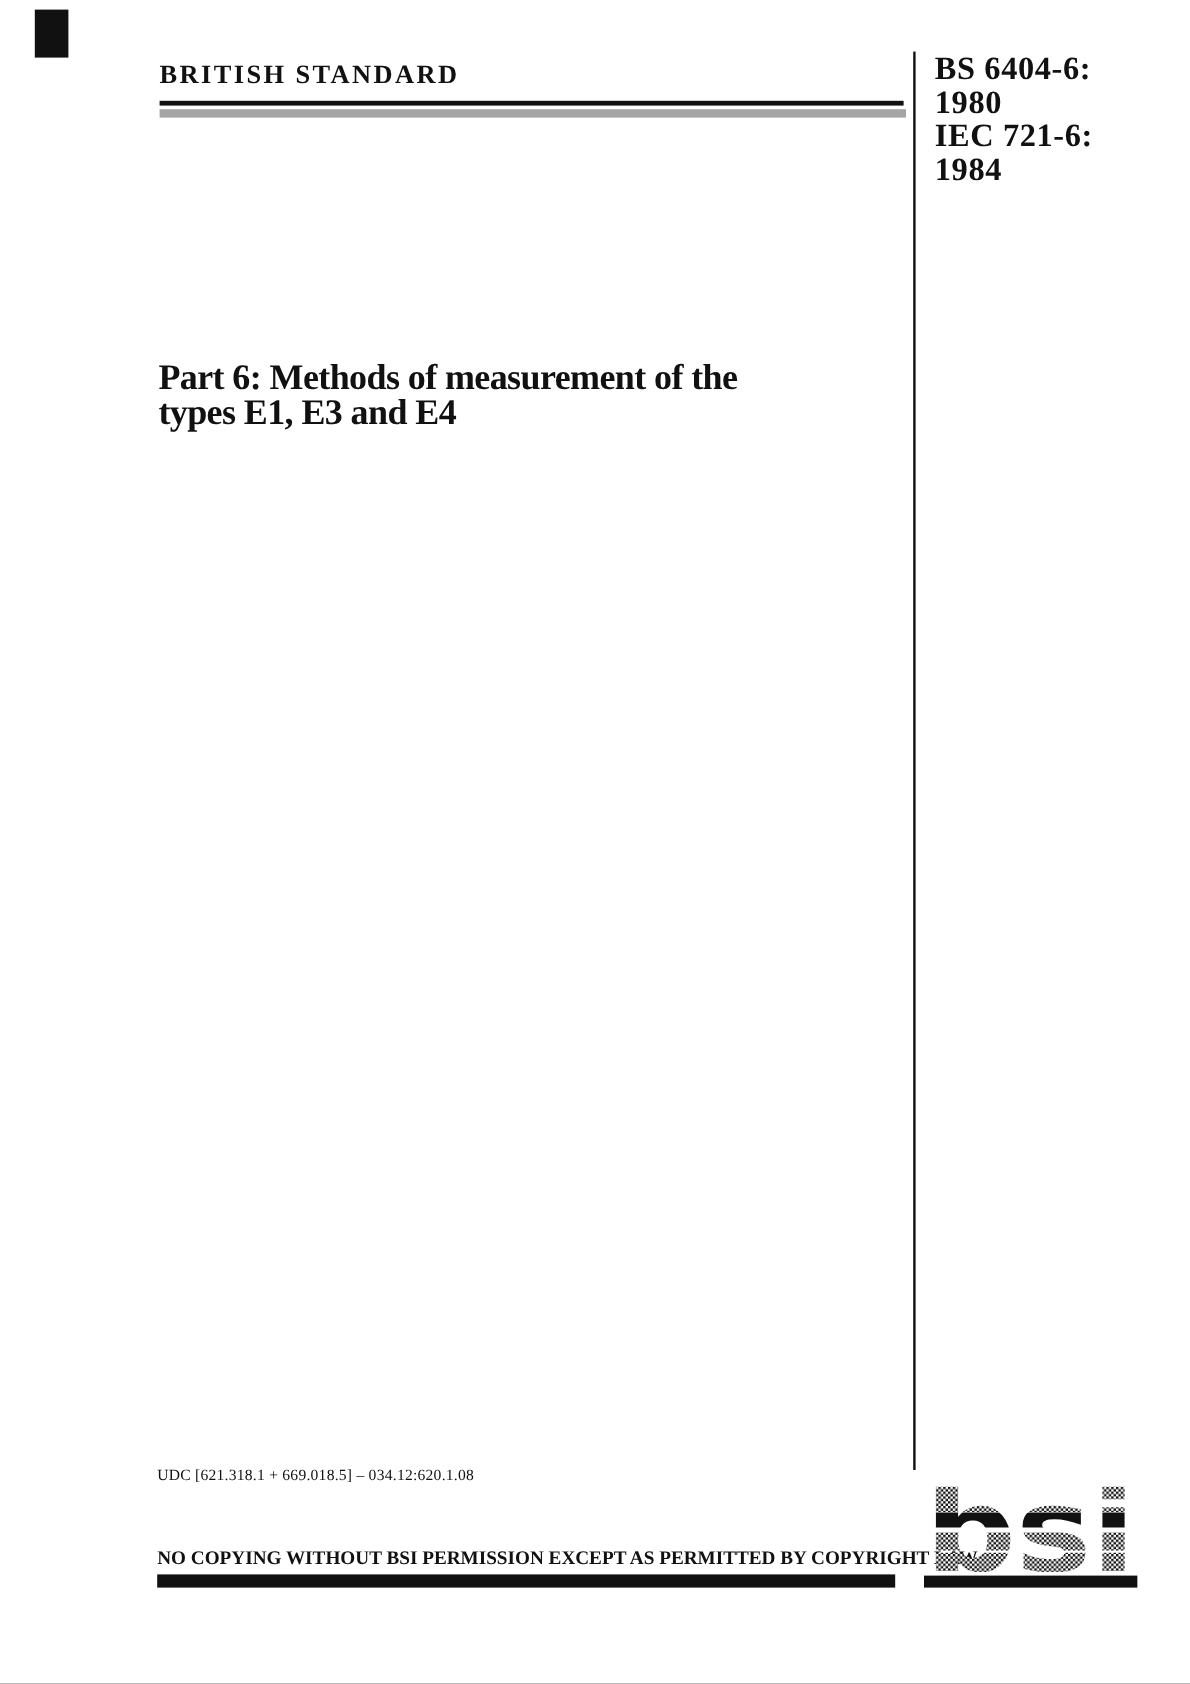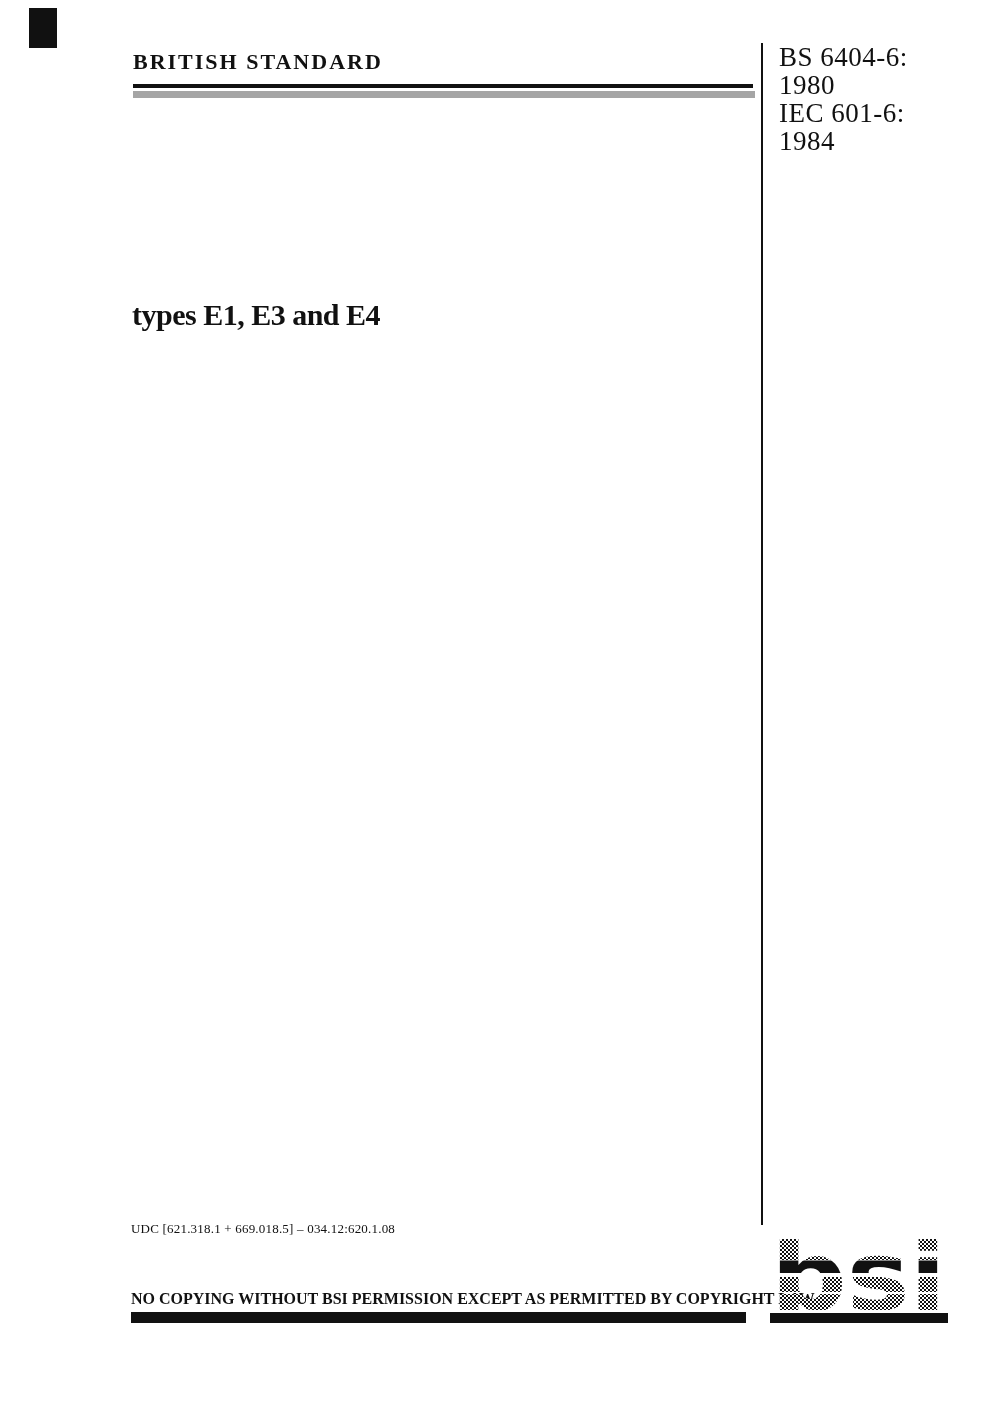--- a/index.html
+++ b/index.html
@@ -21,21 +21,21 @@
     font-size:22px;font-weight:bold;line-height:24px;
     letter-spacing:2px;white-space:nowrap;
   }
   .rule-black{left:133px;top:84px;width:620px;height:4px;background:#111111;}
   .rule-gray{left:133px;top:91px;width:622px;height:7px;background:#a5a5a5;}
 
   .divider{left:761px;top:43px;width:2px;height:1182px;background:#111111;}
 
   .ref-block{
     left:779px;top:43px;
-    font-size:27px;font-weight:normal;line-height:28px;
+    font-size:27px;font-weight:bold;line-height:28px;
     letter-spacing:0.5px;white-space:nowrap;
   }
 
   .doc-title{
     left:132px;top:200px;
     font-size:58px;font-weight:bold;line-height:56px;
     letter-spacing:-1.5px;white-space:nowrap;
   }
   .doc-subtitle{
     left:132px;top:300px;
@@ -67,26 +67,27 @@
   <div class="abs header-label">BRITISH STANDARD</div>
 
   <div class="abs rule-black"></div>
   <div class="abs rule-gray"></div>
 
   <div class="abs divider"></div>
 
   <div class="abs ref-block">
     <div>BS 6404-6:</div>
     <div>1980</div>
-    <div>IEC 601-6:</div>
+    <div>IEC 721-6:</div>
     <div>1984</div>
   </div>
 
 
   <div class="abs doc-subtitle">
+    <div>Part 6: Methods of measurement of the</div>
     <div>types E1, E3 and E4</div>
   </div>
 
   <div class="abs udc-line">UDC [621.318.1 + 669.018.5] – 034.12:620.1.08</div>
 
   <div class="abs copyright-text">NO COPYING WITHOUT BSI PERMISSION EXCEPT AS PERMITTED BY COPYRIGHT LAW</div>
   <div class="abs copyright-bar"></div>
 
   <svg class="abs bsi-logo" viewBox="0 0 178 86" xmlns="http://www.w3.org/2000/svg" aria-hidden="true">
     <defs>

